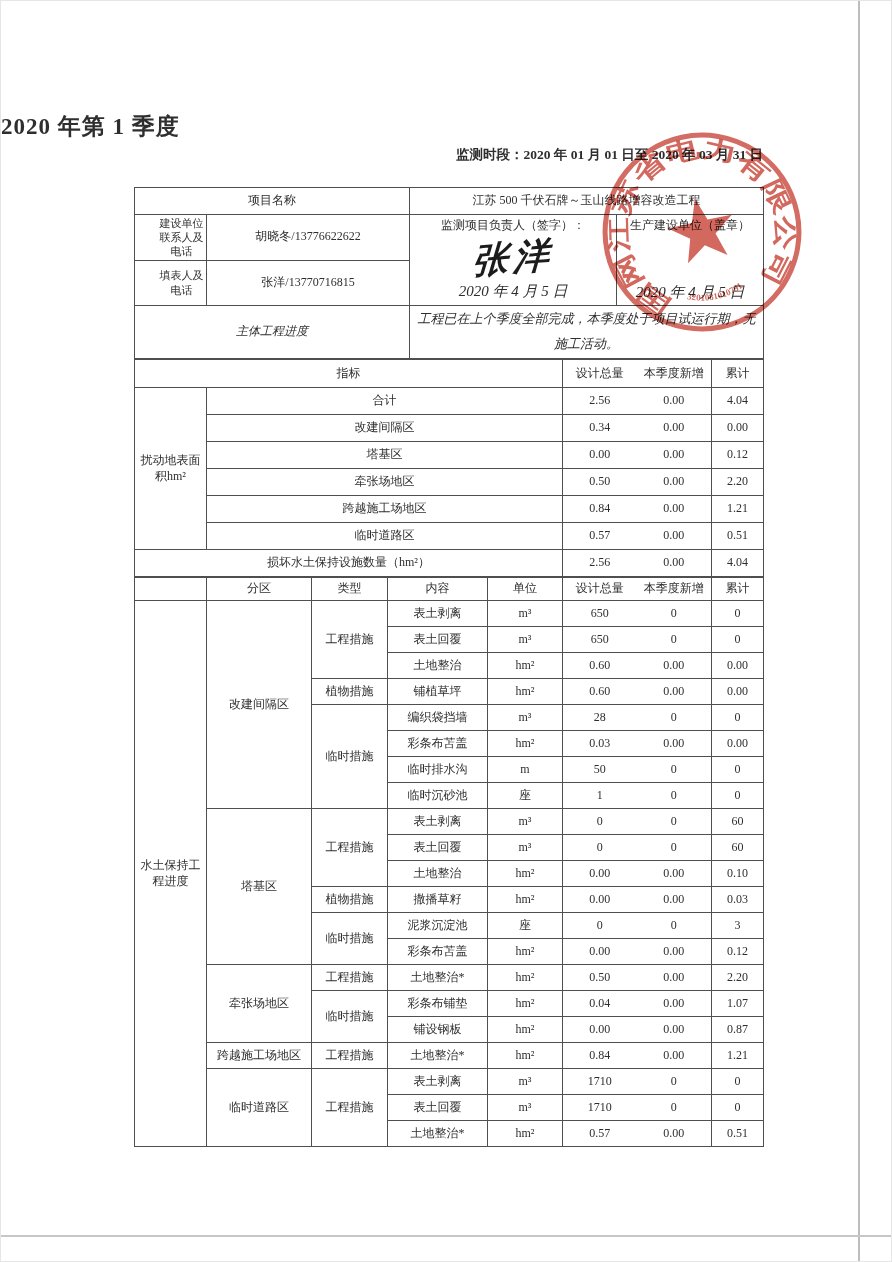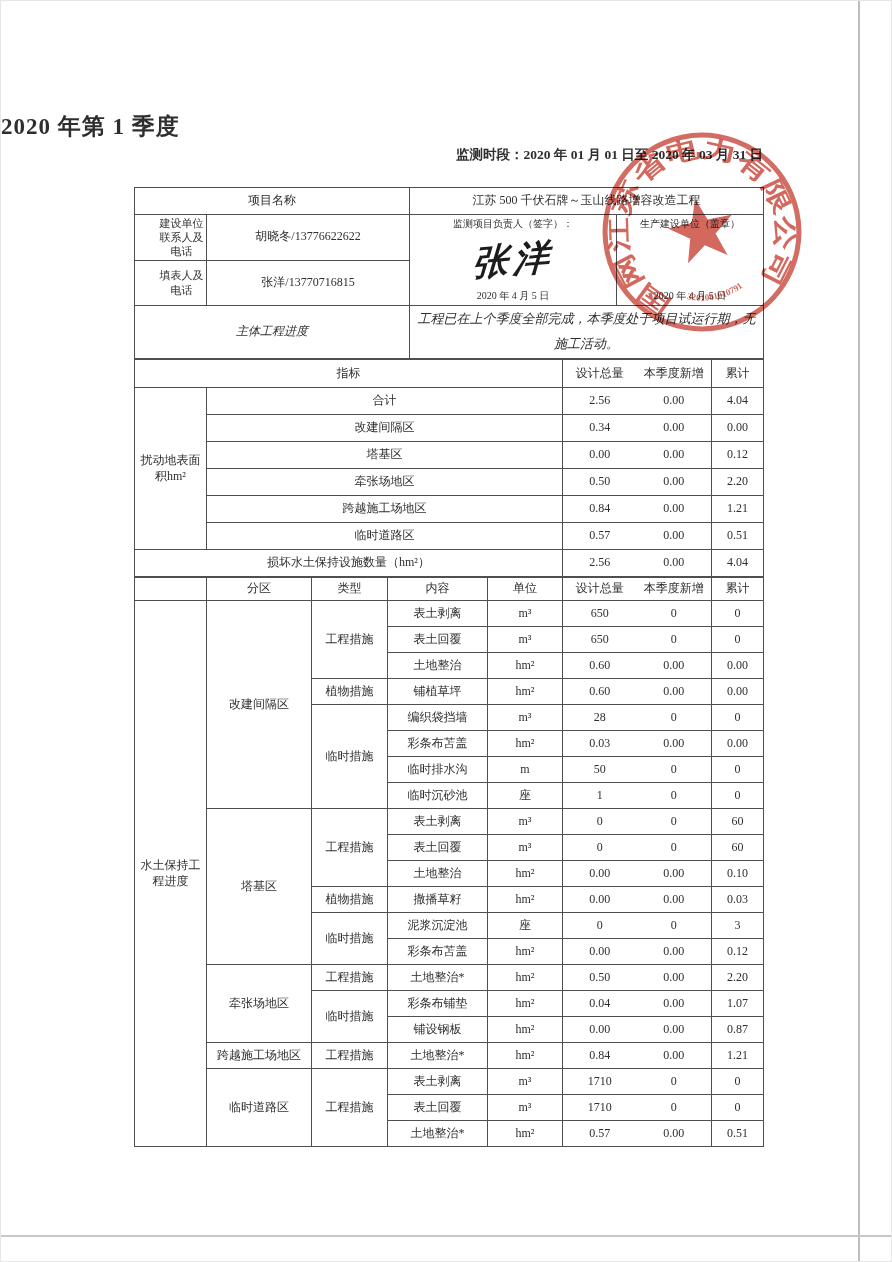--- a/index.html
+++ b/index.html
@@ -28,24 +28,24 @@
   #info tr.r1 { height:27px;padding-left:42px; }
   #info tr.r2, #info tr.r3 { height:45px; }
   #info tr.r4 { height:53px;font-style:italic; }
   #disturb tr { height:27px; }
   #disturb tr.hd { height:28px; }
   #measure tr { height:26px; }
   #measure tr.hd { height:23px; }
 
   .sigbox, .sealbox { display:flex; flex-direction:column; justify-content:space-between;
                       align-items:center; height:84px; padding:3px 0; }
-  .sigbox .who, .sealbox .who { font-size:10px;font-family:Liberation Mono, monospace; }
+  .sigbox .who, .sealbox .who { font-size:12px; }
   .handsign { font-size:36px; font-weight:bold; font-style:italic; letter-spacing:5px;
               transform:rotate(-5deg) skewX(-8deg); color:#1c1c1c; }
-  .sigdate, .sealdate { font-size:10px; }
+  .sigdate, .sealdate { font-size:15px;font-style:italic; }
   .progress { font-size:13px; line-height:1.9; padding:0 6px; }
 
   .stamp { position:absolute; left:595px; top:125px; width:212px; height:212px;
            transform:rotate(-12deg); opacity:0.85; mix-blend-mode:multiply;
            pointer-events:none; }
   .stamp text { font-family:"Liberation Serif","DejaVu Serif",serif; font-weight:bold; }
 </style>
 </head>
 <body>
 

